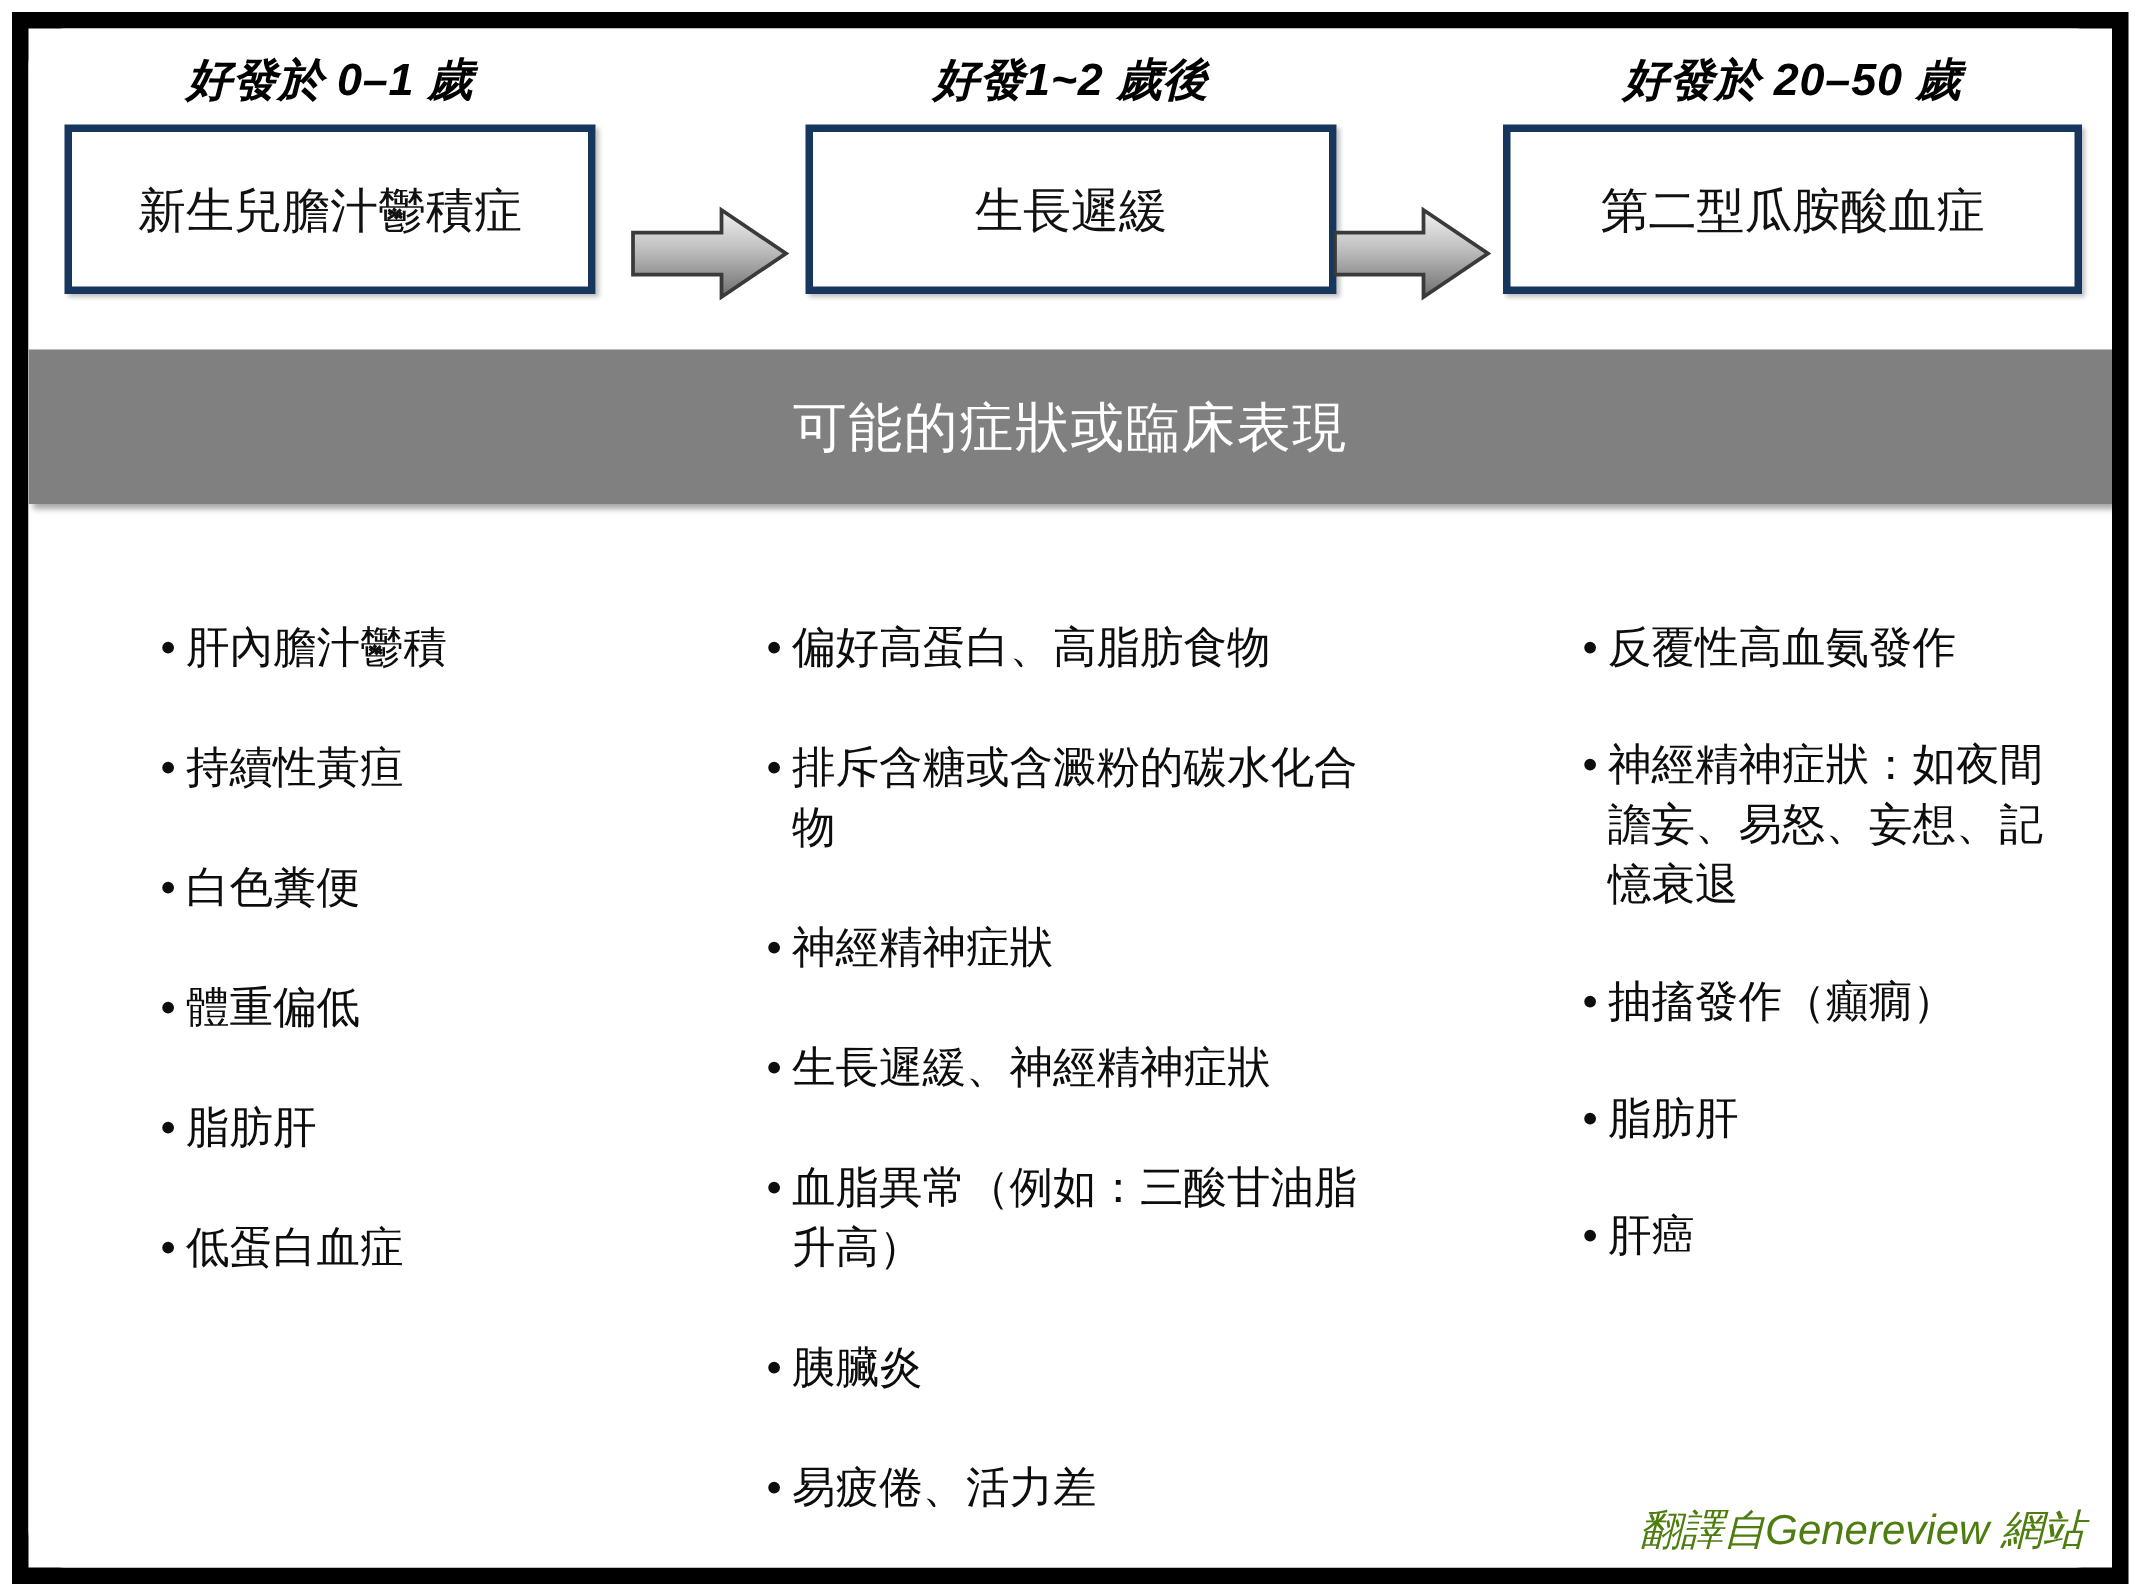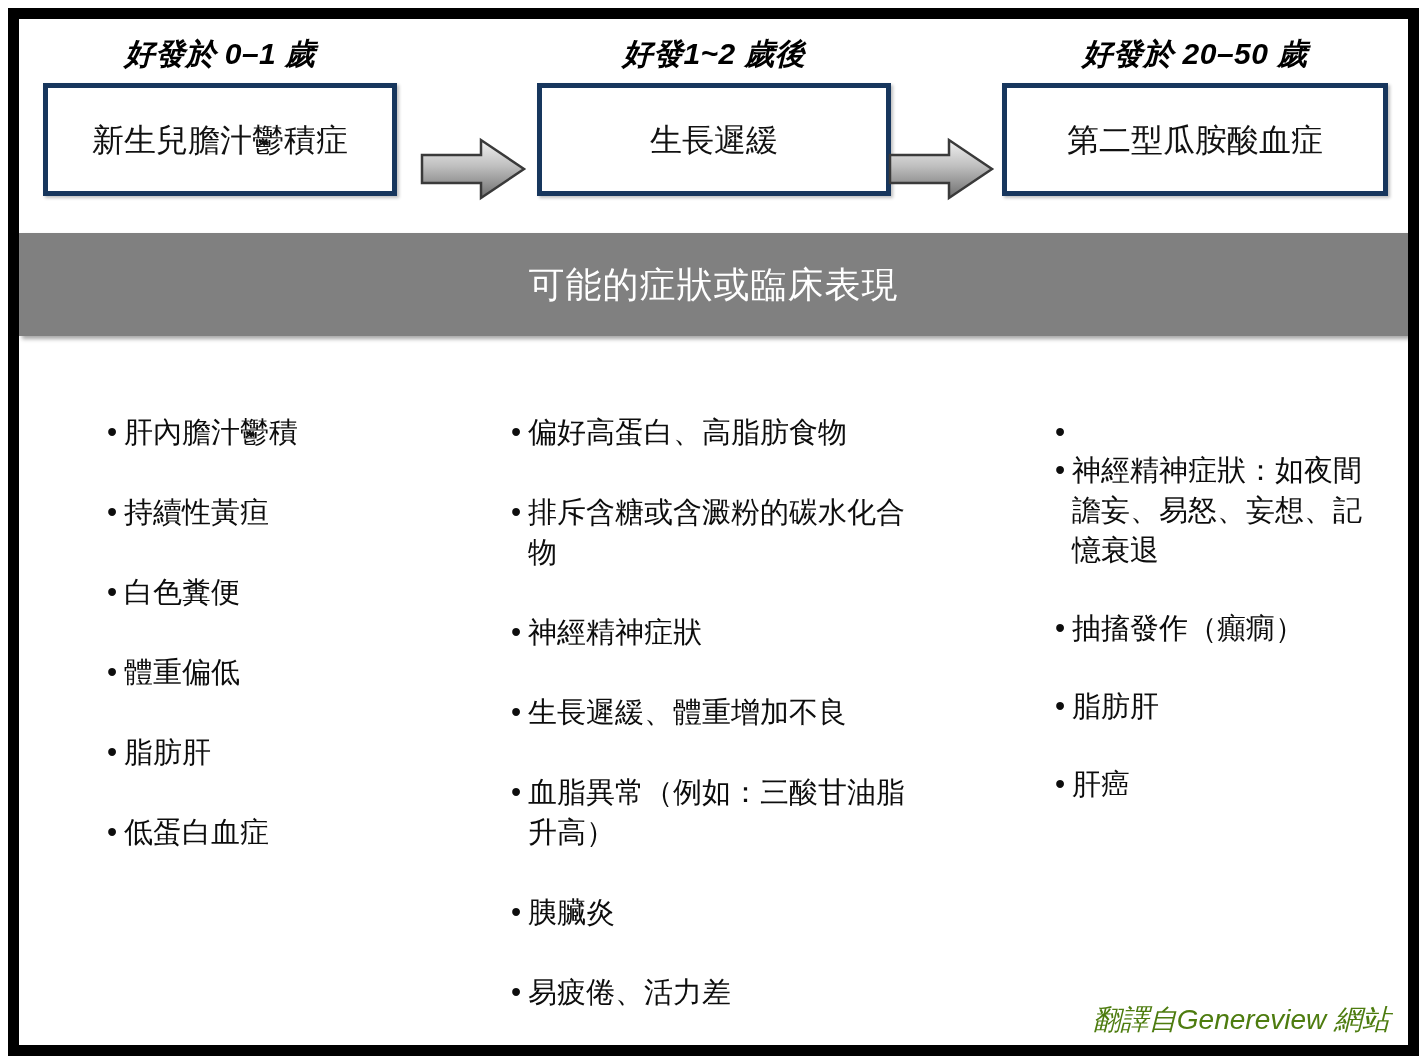--- a/index.html
+++ b/index.html
@@ -222,27 +222,27 @@
           <div class="sym-item"><span class="dot">•</span><span>持續性黃疸</span></div>
           <div class="sym-item"><span class="dot">•</span><span>白色糞便</span></div>
           <div class="sym-item"><span class="dot">•</span><span>體重偏低</span></div>
           <div class="sym-item"><span class="dot">•</span><span>脂肪肝</span></div>
           <div class="sym-item"><span class="dot">•</span><span>低蛋白血症</span></div>
         </div>
       <div class="sym-col s2">
           <div class="sym-item"><span class="dot">•</span><span>偏好高蛋白、高脂肪食物</span></div>
           <div class="sym-item"><span class="dot">•</span><span>排斥含糖或含澱粉的碳水化合物</span></div>
           <div class="sym-item"><span class="dot">•</span><span>神經精神症狀</span></div>
-          <div class="sym-item"><span class="dot">•</span><span>生長遲緩、體重增加不良</span></div>
+          <div class="sym-item"><span class="dot">•</span><span>生長遲緩、神經精神症狀</span></div>
           <div class="sym-item"><span class="dot">•</span><span>血脂異常（例如：三酸甘油脂升高）</span></div>
           <div class="sym-item"><span class="dot">•</span><span>胰臟炎</span></div>
           <div class="sym-item"><span class="dot">•</span><span>易疲倦、活力差</span></div>
         </div>
       <div class="sym-col s3">
-          <div class="sym-item"><span class="dot">•</span></div>
+          <div class="sym-item"><span class="dot">•</span><span>反覆性高血氨發作</span></div>
           <div class="sym-item"><span class="dot">•</span><span>神經精神症狀：如夜間譫妄、易怒、妄想、記憶衰退</span></div>
           <div class="sym-item"><span class="dot">•</span><span>抽搐發作（癲癇）</span></div>
           <div class="sym-item"><span class="dot">•</span><span>脂肪肝</span></div>
           <div class="sym-item"><span class="dot">•</span><span>肝癌</span></div>
         </div>
     </div>
 
     <div id="watermark">翻譯自Genereview 網站</div>
 
   </div>

